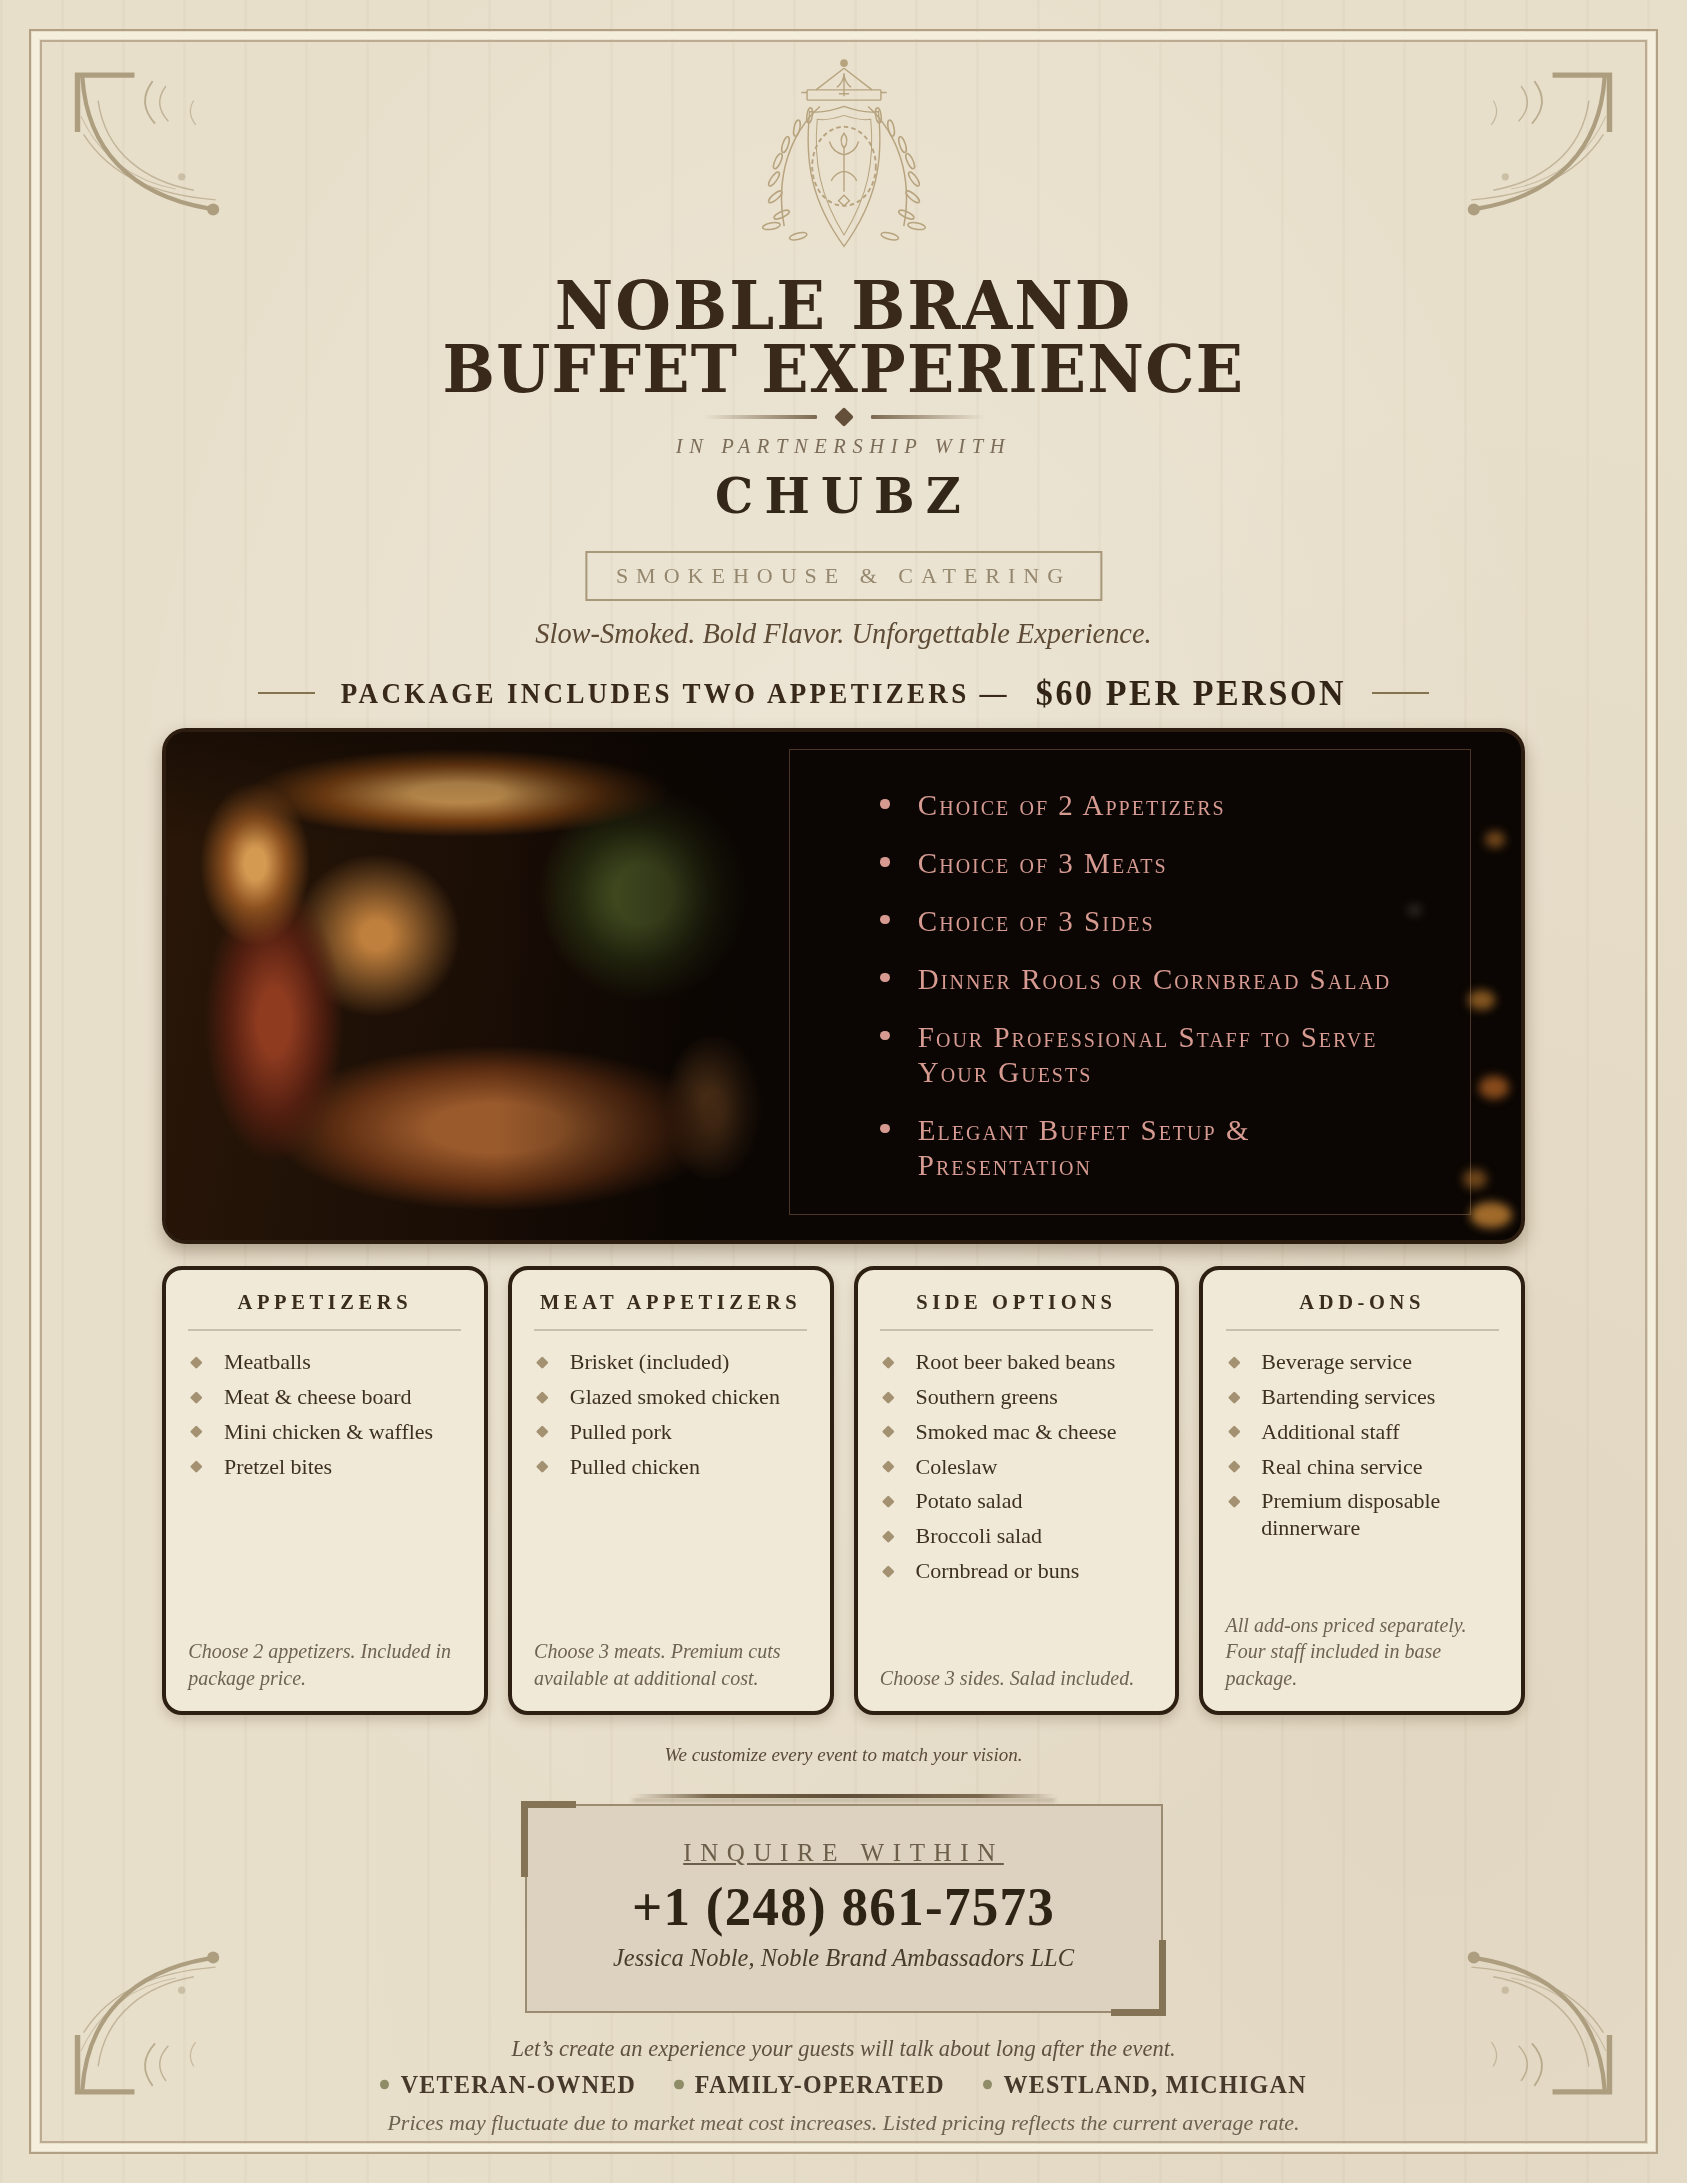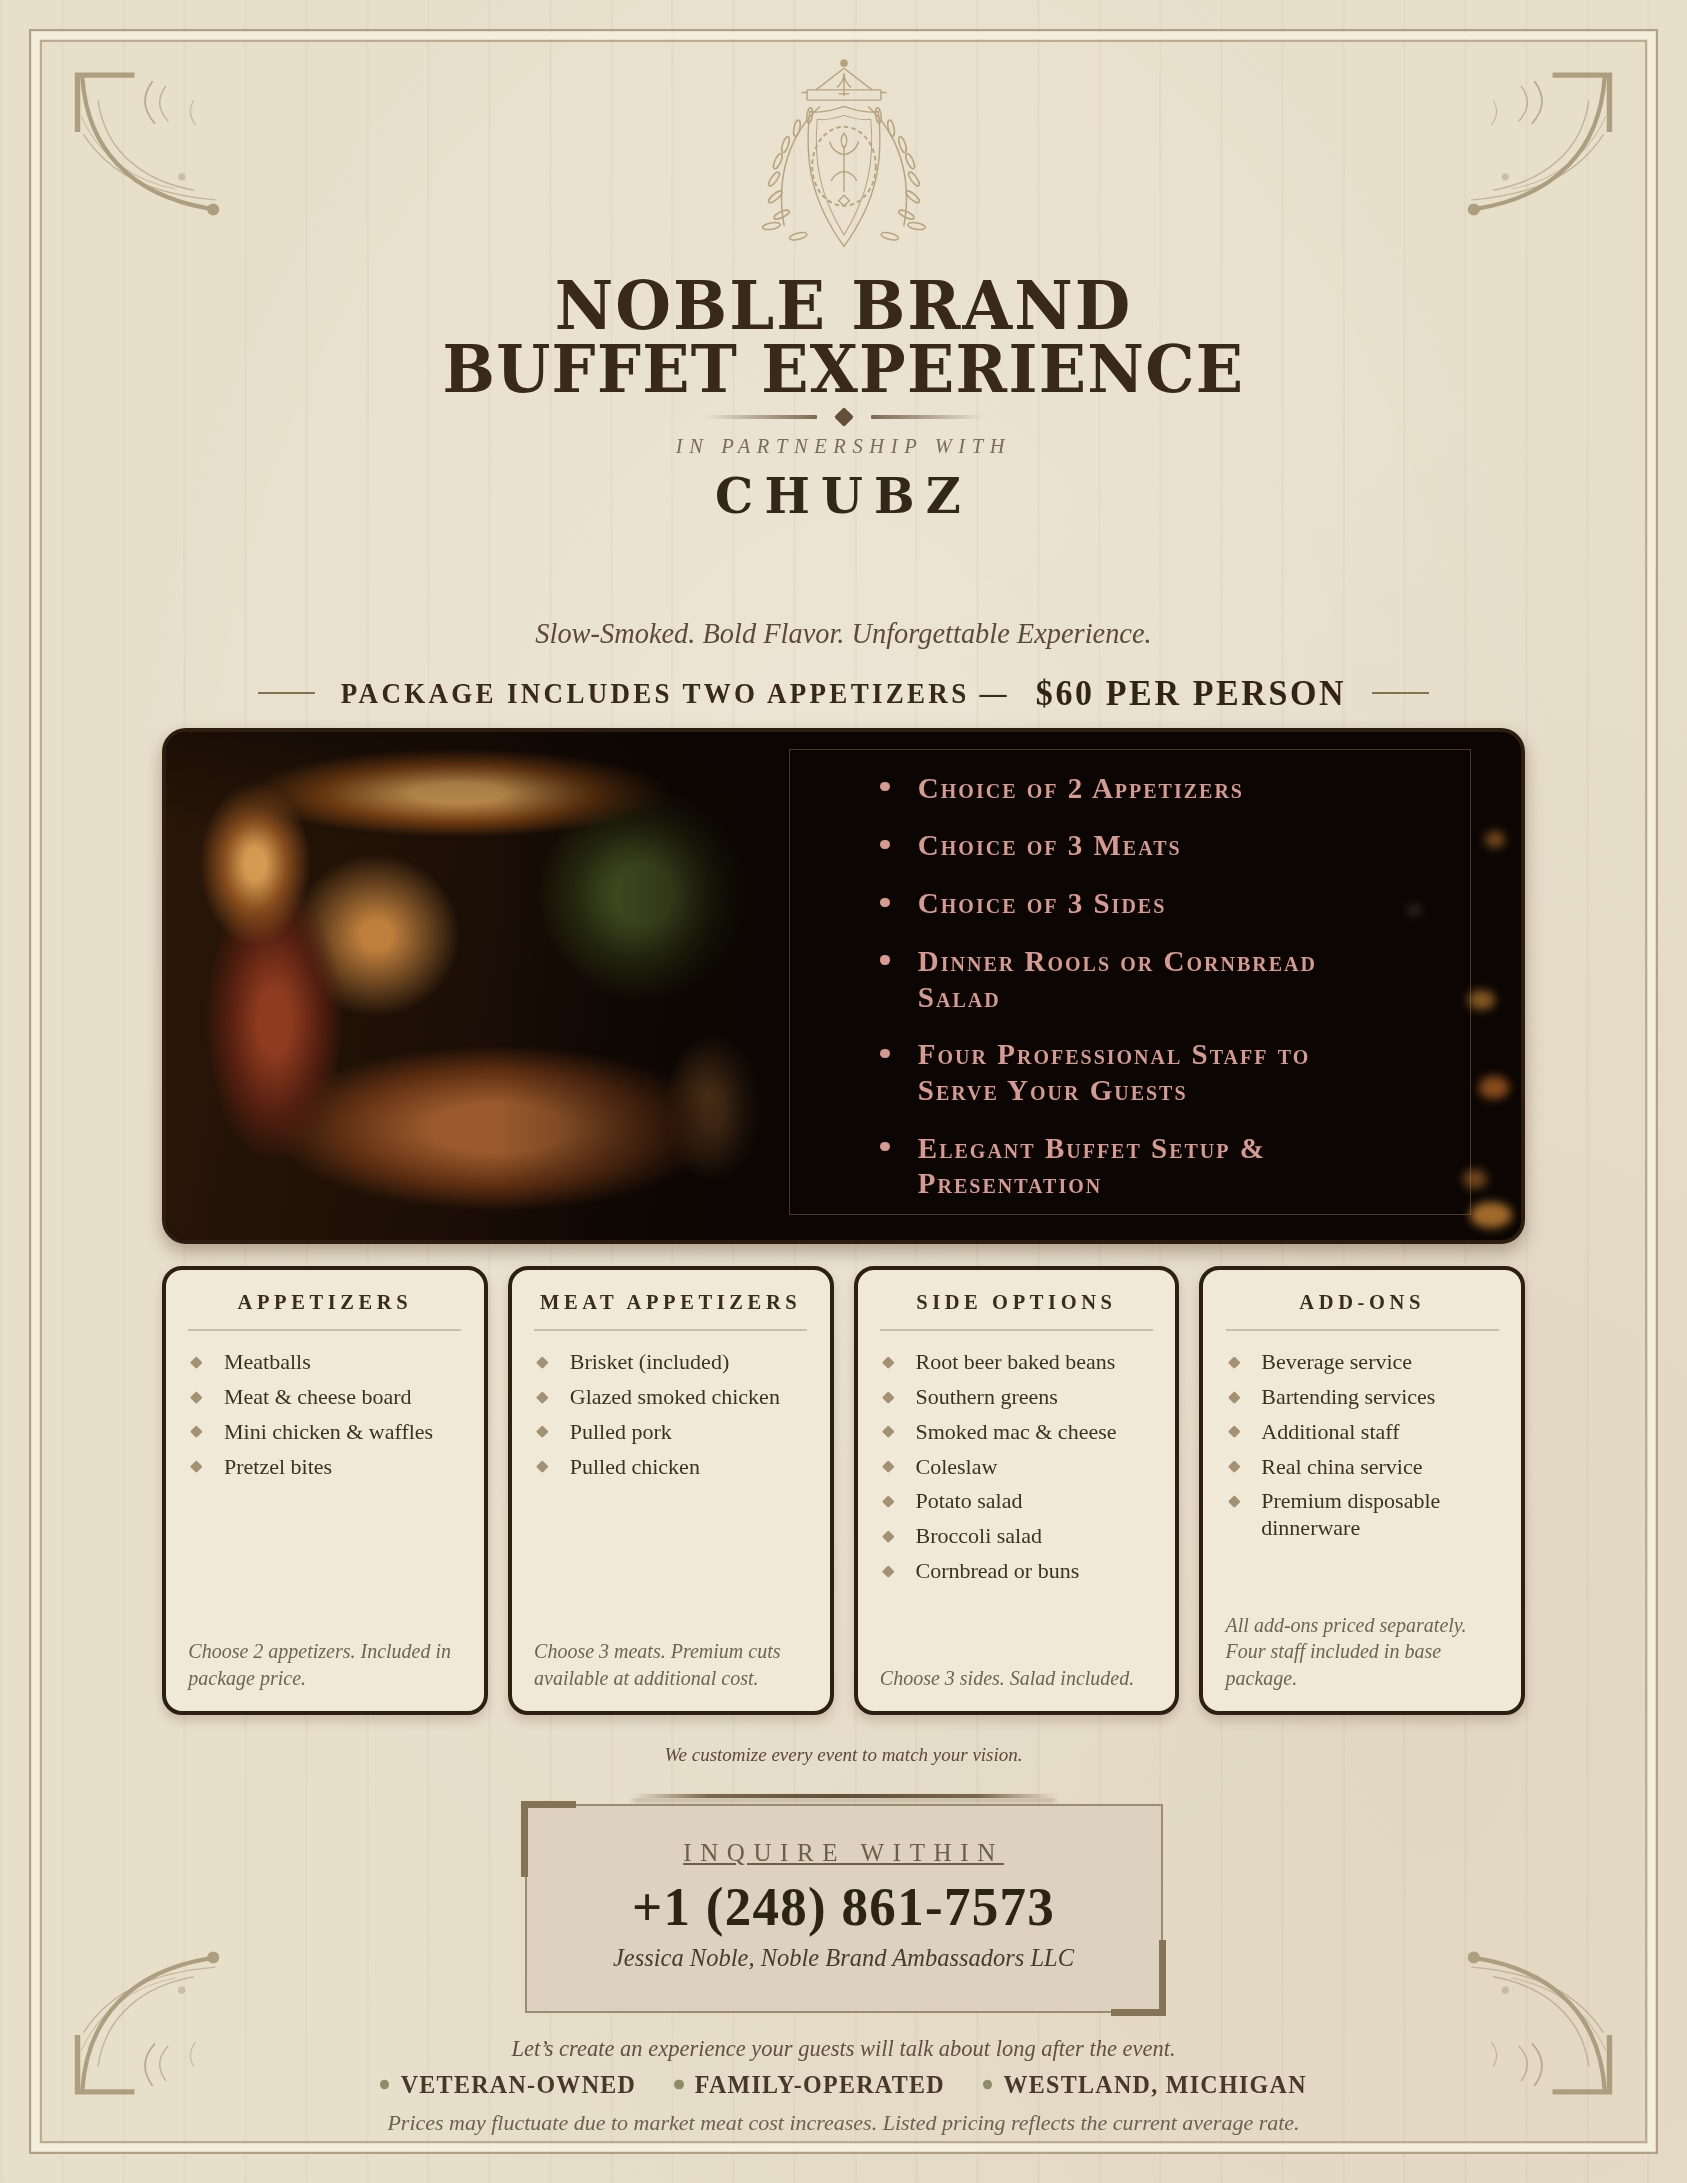--- a/index.html
+++ b/index.html
@@ -69,21 +69,21 @@
       radial-gradient(closest-side at 17% 57%, #8e3b20 0 15%, #541f10 42%, rgba(0,0,0,0) 64%),
       radial-gradient(closest-side at 52% 78%, #9a5a2c 0 22%, #5e2e12 52%, rgba(0,0,0,0) 74%),
       radial-gradient(closest-side at 86% 74%, #a86a33 0 13%, rgba(0,0,0,0) 56%),
       radial-gradient(closest-side at 33% 40%, #c0803d 0 7%, rgba(0,0,0,0) 40%),
       linear-gradient(100deg, #2a1708 0%, #170c05 60%, #0b0603 100%);
   }
   .hero-photo::after{content:""; position:absolute; inset:0;
     background:linear-gradient(90deg, rgba(8,4,2,0) 52%, rgba(8,4,2,.55) 82%, #0b0603 100%),
                linear-gradient(180deg, rgba(8,4,2,.45) 0%, rgba(8,4,2,0) 22%);}
   .hero-right{flex:1; position:relative; display:flex; flex-direction:column; justify-content:center;
-    padding:20px 60px 20px 71px; box-sizing:border-box;font-weight:bold;}
+    padding:20px 60px 20px 71px; box-sizing:border-box;}
   .hero-frame{position:absolute; top:17px; bottom:25px; left:46%; right:50px;
     border:1.3px solid rgba(175,130,95,.4); pointer-events:none; z-index:1;}
   .hero-list{list-style:none; margin:0; padding:0; position:relative; z-index:2;}
   .hero-list li{position:relative; max-width:476px; padding-left:44px; margin-bottom:22.5px;
     font-variant-caps:small-caps; font-size:29px; letter-spacing:2px; line-height:1.22; color:#d69a91;}
   .hero-list li:last-child{margin-bottom:0;}
   .hero-list li::before{content:""; position:absolute; left:6.6px; top:11.2px;
     width:9.3px; height:9.3px; border-radius:50%; background:#d69a91;}
   .bokeh{position:absolute; border-radius:50%; filter:blur(4.6px); pointer-events:none;}
   .bk1{right:16px; top:99px; width:20px; height:17px; background:rgba(201,126,47,.55);}
@@ -217,20 +217,21 @@
   </h1>
 
   <div class="diamond-divider">
     <span class="dline l"></span>
     <span class="dshape"></span>
     <span class="dline r"></span>
   </div>
 
   <div class="partnership">IN PARTNERSHIP WITH</div>
   <div class="partner-name">CHUBZ</div>
+  <div class="smokebox">SMOKEHOUSE &amp; CATERING</div>
   <div class="slogan">Slow-Smoked. Bold Flavor. Unforgettable Experience.</div>
 
   <div class="package">
     <span class="pline"></span>
     <span class="ptext">PACKAGE INCLUDES TWO APPETIZERS —</span>
     <span class="pprice">$60 PER PERSON</span>
     <span class="pline"></span>
   </div>
 
   <div class="hero">

